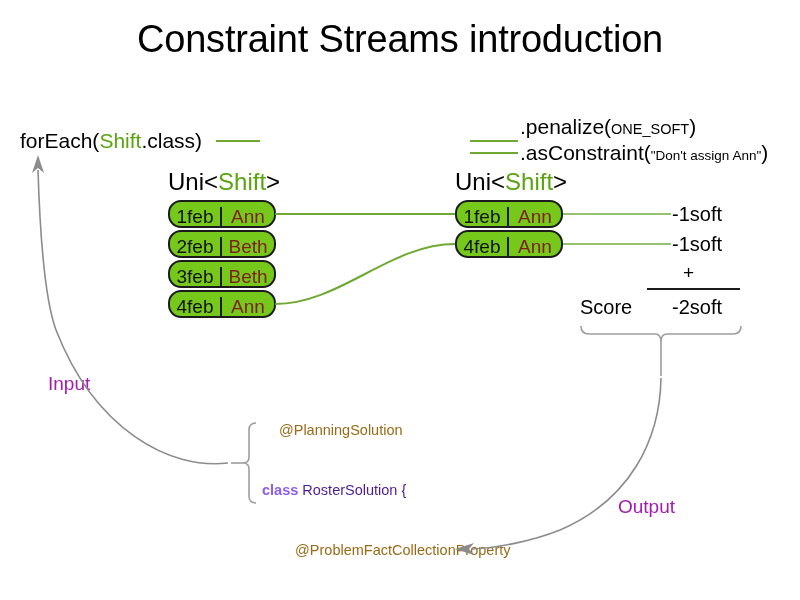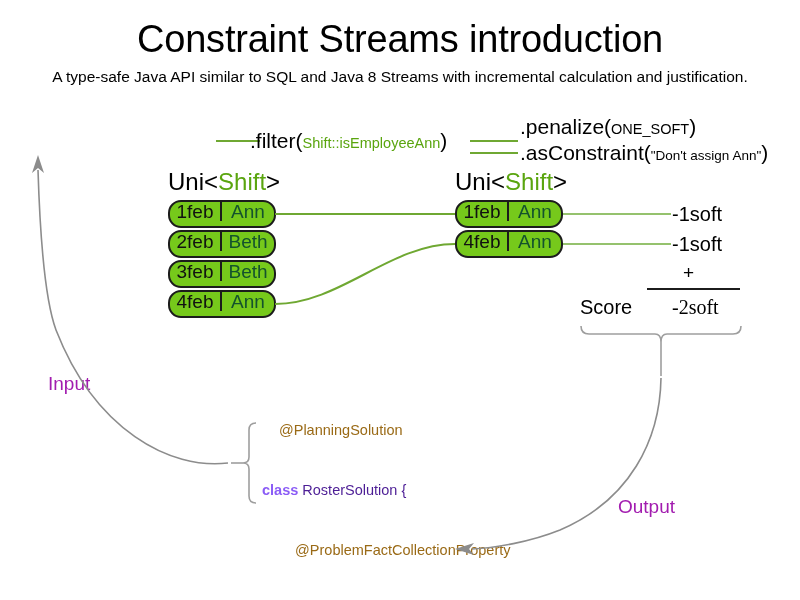--- a/index.html
+++ b/index.html
@@ -72,21 +72,21 @@
   .uni-label {
     font-size: 24px;
     white-space: nowrap;
   }
   #uni-left  { left: 168px; top: 168px; }
   #uni-right { left: 455px; top: 168px; }
 
   
   .tuple {
     display: flex;
-    align-items: flex-start;
+    align-items: flex-end;
     height: 28px;
     border: 2px solid #1c1c1c;
     border-radius: 13px;
     background: #76c91b;
     box-sizing: border-box;
     overflow: hidden;
   }
   .tuple .cell {
     display: flex;
     align-items: center;
@@ -96,21 +96,21 @@
     box-sizing: border-box;
   }
   .tuple .cell-date {
     width: 52px;
     color: #111111;
     border-right: 2px solid #1c1c1c;
     border-radius: 5px 0 0 5px;
   }
   .tuple .cell-name {
     width: 52px;
-    color: #14532d;
+    color: #7f1d1d;
   }
 
   #tuples-left  { left: 168px; top: 200px; }
   #tuples-right { left: 455px; top: 200px; }
   .tuple-stack .tuple { margin-bottom: 2px; }
 
   
   .soft-label {
     font-size: 20px;
     white-space: nowrap;
@@ -134,21 +134,20 @@
     width: 93px; height: 2px;
     background: #1c1c1c;
   }
   #score-word {
     left: 580px; top: 296px;
     font-size: 20px;
   }
   #sum-total {
     left: 672px; top: 296px;
     font-size: 20px;
-    font-family: Liberation Serif, serif;
   }
 
   
   #code-block {
     left: 262px; top: 380px;
     font-size: 14.5px;
     line-height: 20px;
     white-space: pre;
   }
   .code-line { white-space: pre; }
@@ -171,26 +170,25 @@
     width: 800px; height: 600px;
     pointer-events: none;
   }
 </style>
 </head>
 <body>
 
 <div id="stage">
 
   <div class="abs" id="page-title">Constraint Streams introduction</div>
-  <div class="abs" id="page-subtitle">A type-safe Java API similar to SQL and Java 8 Streams with incremental calculation and justification.</div>
-
+
+  <div class="abs expr" id="expr-foreach"><span>forEach(</span><span class="g">Shift</span><span>.class)</span></div>
 
   <div class="abs conn" id="conn-1"></div>
 
-  <div class="abs expr" id="expr-filter"><span>.filter(</span><span class="small-arg-g">Shift::isEmployeeAnn</span><span>)</span></div>
 
   <div class="abs conn" id="conn-2"></div>
   <div class="abs conn" id="conn-3"></div>
 
   <div class="abs expr" id="expr-penalize"><span>.penalize(</span><span class="small-arg">ONE_SOFT</span><span>)</span></div>
 
   <div class="abs expr" id="expr-asconstraint"><span>.asConstraint(</span><span class="str-arg">"Don't assign Ann"</span><span>)</span></div>
 
   <div class="abs uni-label" id="uni-left"><span>Uni&lt;</span><span class="g">Shift</span><span>&gt;</span></div>
 

